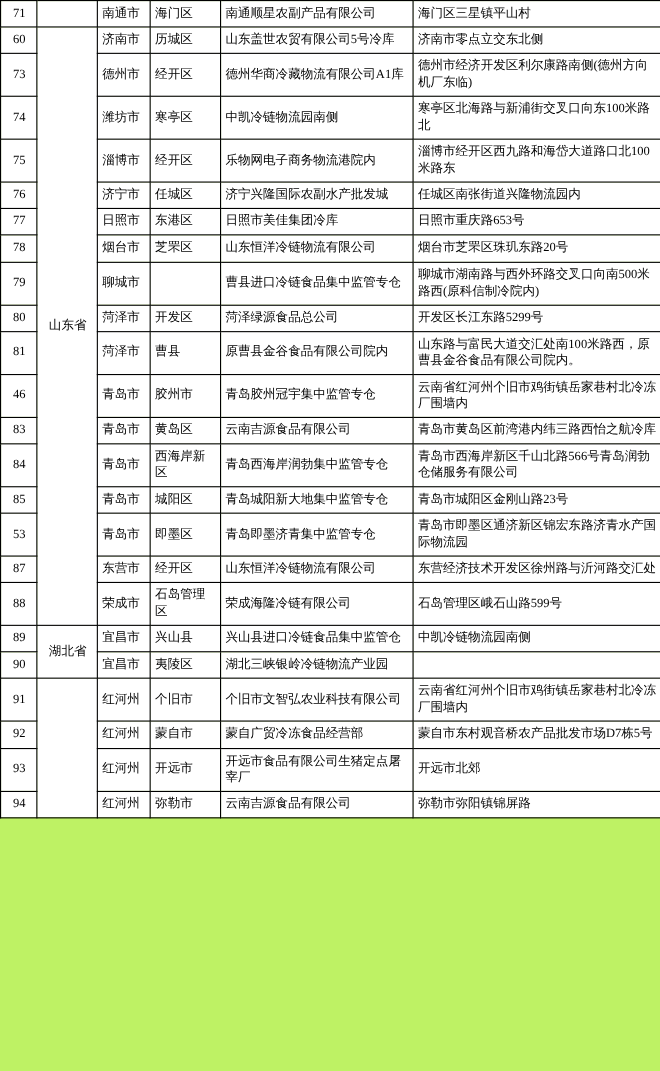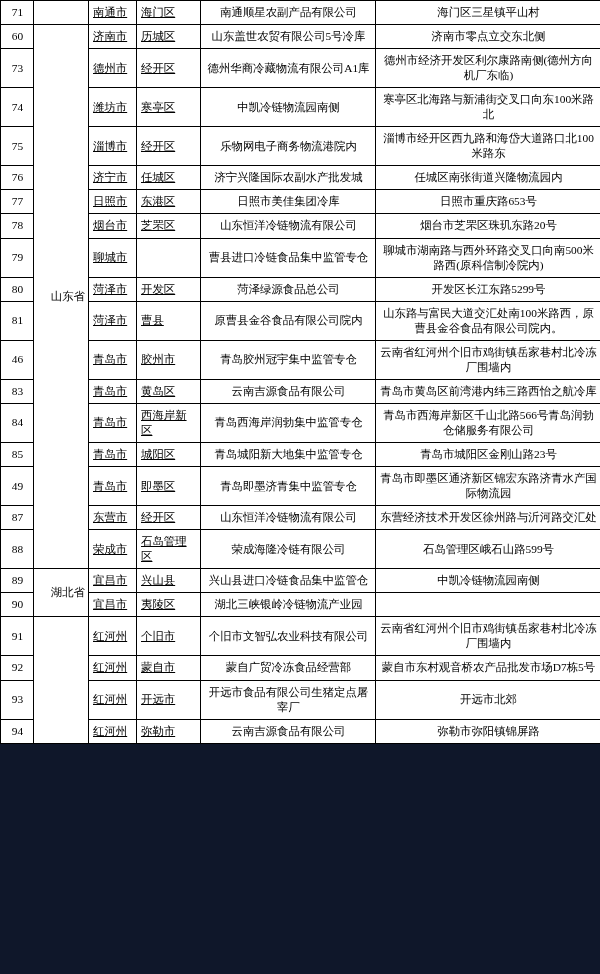--- a/index.html
+++ b/index.html
@@ -11,21 +11,21 @@
     width: 600px;
     height: 974px;
     font-family: "Liberation Serif", "DejaVu Serif", serif;
     color: #000000;
     overflow: hidden;
   }
   #doc-page {
     width: 600px;
     height: 974px;
     position: relative;
-    background: #0f172a;
+    background: #bef264;
     box-sizing: border-box;
   }
   table.listing {
     border-collapse: collapse;
     table-layout: fixed;
     width: 600px;
     margin: 0;
     padding: 0;
   }
   table.listing td {
@@ -48,31 +48,30 @@
   col.c-address  { width: 225px; }
 
   td.idx {
     text-align: center;
     font-family: "Liberation Serif", "DejaVu Serif", serif;
     font-size: 11.6px;
     padding-left: 2px;
     padding-right: 2px;
   }
   td.prov {
-    text-align: right;
+    text-align: center;
     vertical-align: middle;
     padding-left: 2px;
     padding-right: 2px;
   }
   td.city, td.dist {
     text-align: left;
-    text-decoration: underline;
   }
   td.nm, td.addr {
-    text-align: center;
+    text-align: left;
   }
 </style>
 </head>
 <body>
 
 <div id="doc-page">
   <table class="listing">
     <colgroup>
       <col class="c-index">
       <col class="c-province">
@@ -183,21 +182,21 @@
           <td class="addr">青岛市西海岸新区千山北路566号青岛润勃仓储服务有限公司</td>
         </tr>
         <tr>
           <td class="idx">85</td>
           <td class="city">青岛市</td>
           <td class="dist">城阳区</td>
           <td class="nm">青岛城阳新大地集中监管专仓</td>
           <td class="addr">青岛市城阳区金刚山路23号</td>
         </tr>
         <tr>
-          <td class="idx">49</td>
+          <td class="idx">53</td>
           <td class="city">青岛市</td>
           <td class="dist">即墨区</td>
           <td class="nm">青岛即墨济青集中监管专仓</td>
           <td class="addr">青岛市即墨区通济新区锦宏东路济青水产国际物流园</td>
         </tr>
         <tr>
           <td class="idx">87</td>
           <td class="city">东营市</td>
           <td class="dist">经开区</td>
           <td class="nm">山东恒洋冷链物流有限公司</td>

